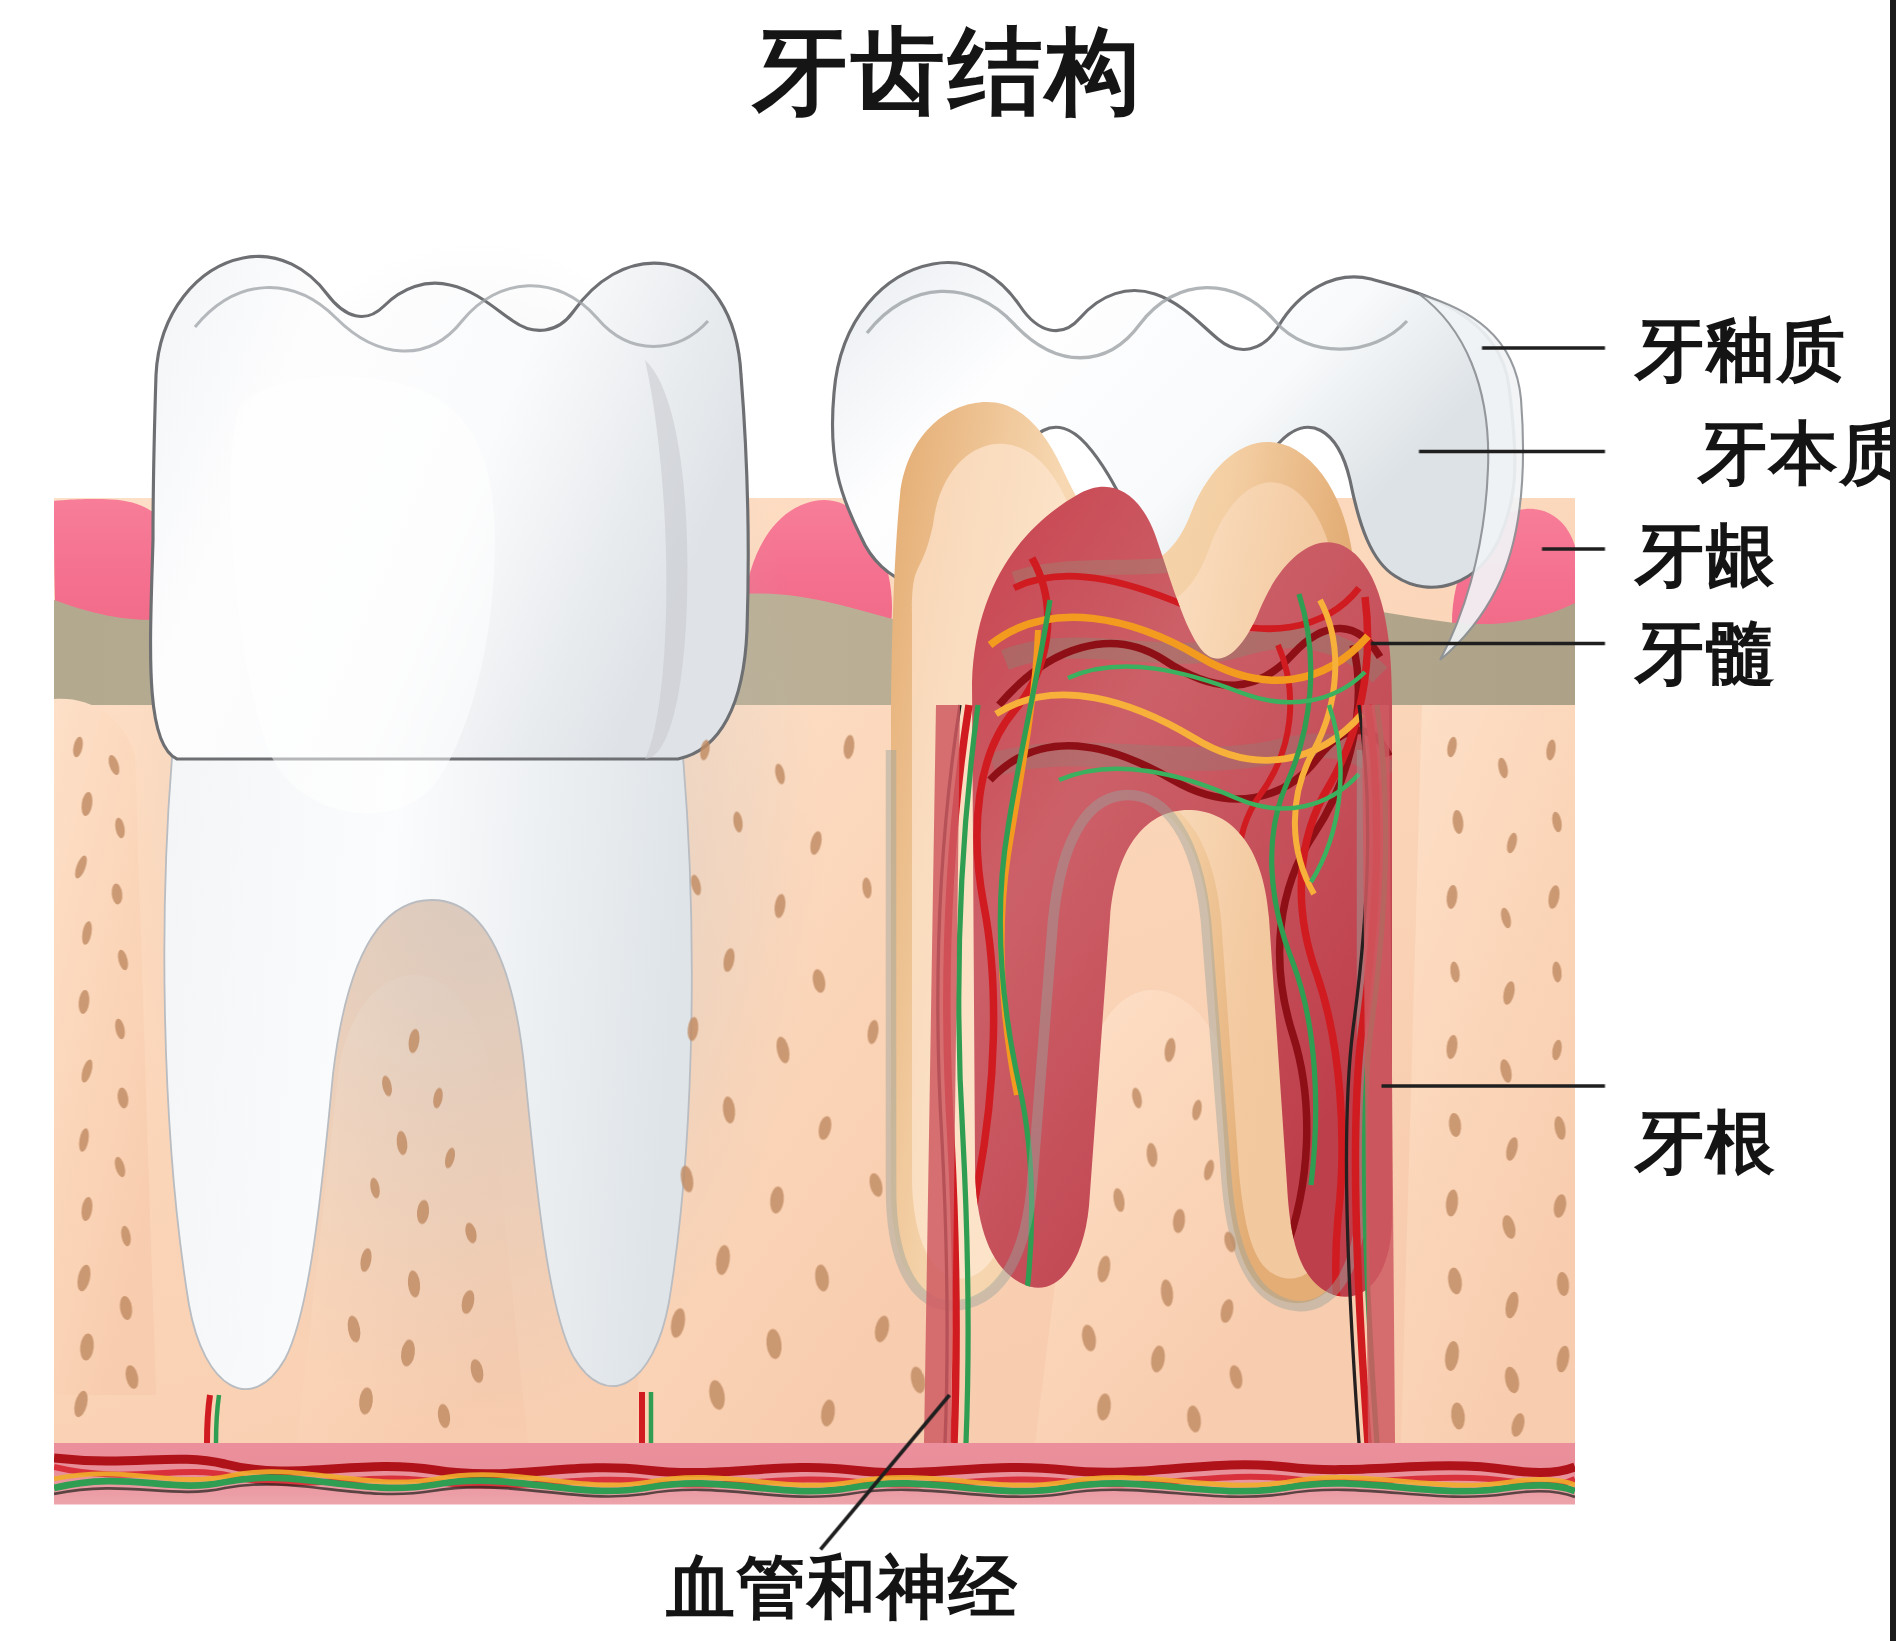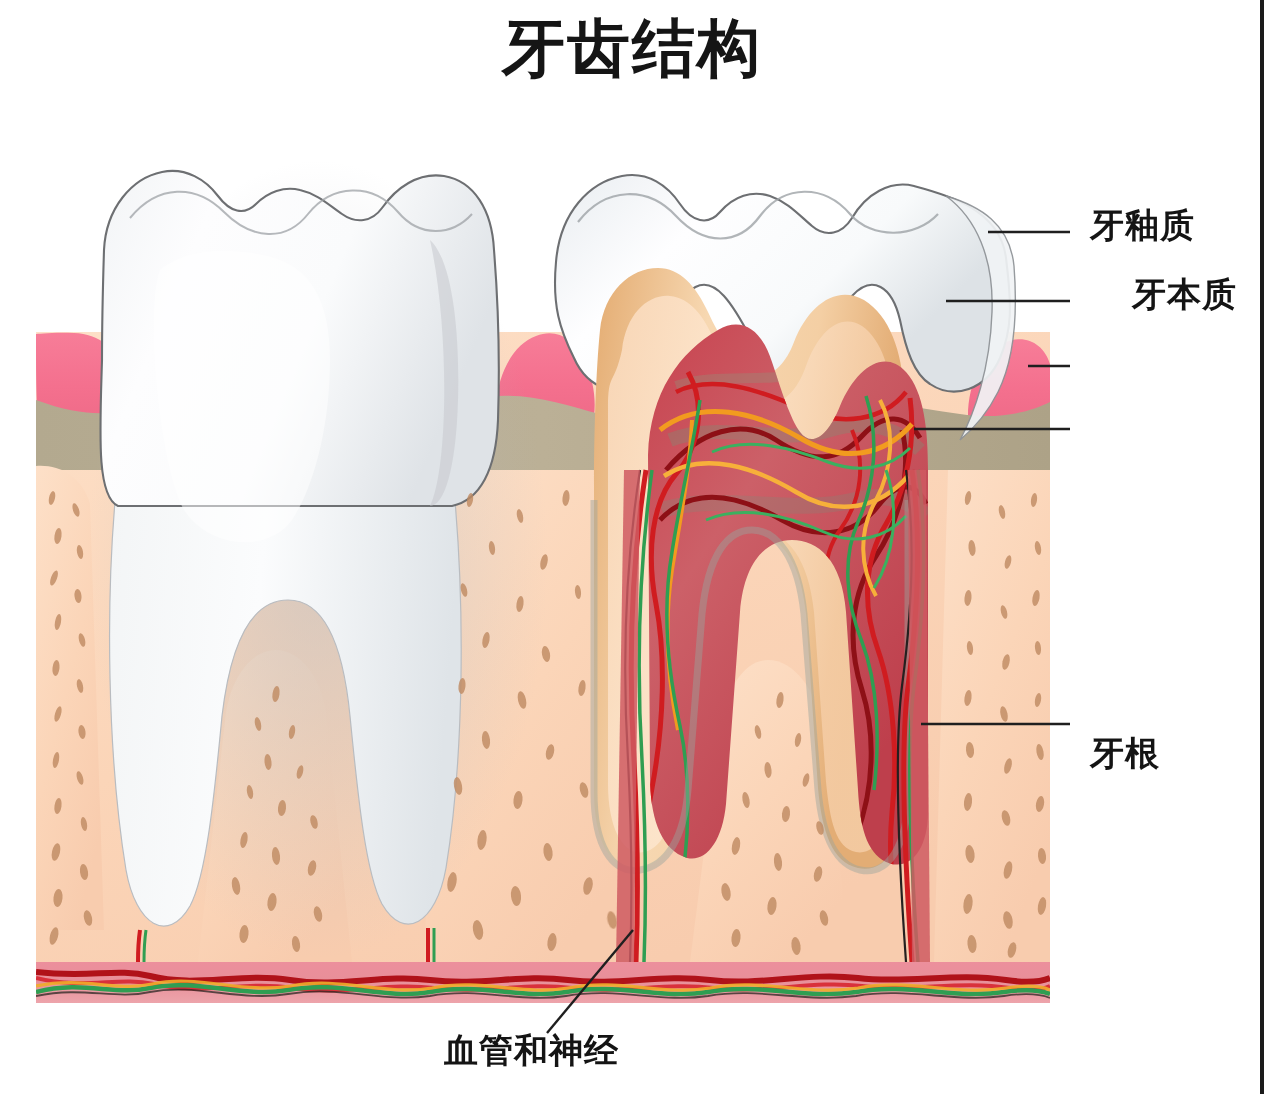--- a/index.html
+++ b/index.html
@@ -17,21 +17,21 @@
     text-align:center;
     font-size:63px;
     font-weight:700;
     letter-spacing:2px;
     color:#151515;
     font-family:"Liberation Sans","DejaVu Sans",sans-serif;
     line-height:1.1;
   }
   .lbl{
     position:absolute;
-    font-size:34px;
+    font-size:46px;
     font-weight:700;
     color:#141414;
     white-space:nowrap;
     letter-spacing:1px;
     font-family:"Liberation Sans","DejaVu Sans",sans-serif;
   }
   .edge-border{
     position:absolute;
     right:0;top:0;
     width:4px;height:1094px;
@@ -466,17 +466,19 @@
       <line x1="946" y1="301" x2="1070" y2="301"></line>
       <line x1="1028" y1="366" x2="1070" y2="366"></line>
       <line x1="914" y1="429" x2="1070" y2="429"></line>
       <line x1="921" y1="724" x2="1070" y2="724"></line>
       <line x1="633" y1="930" x2="547" y2="1033"></line>
     </g>
   </svg>
 
   <div class="lbl" style="left:1090px;top:203px;">牙釉质</div>
   <div class="lbl" style="left:1090px;top:272px;margin-left:42px;">牙本质</div>
+  <div class="lbl" style="left:1090px;top:340px;">牙龈</div>
+  <div class="lbl" style="left:1090px;top:405px;">牙髓</div>
   <div class="lbl" style="left:1090px;top:700px;margin-top:31px;">牙根</div>
   <div class="lbl" style="left:444px;top:1028px;">血管和神经</div>
 
   <div class="edge-border"></div>
 </div>
 
 </body></html>

